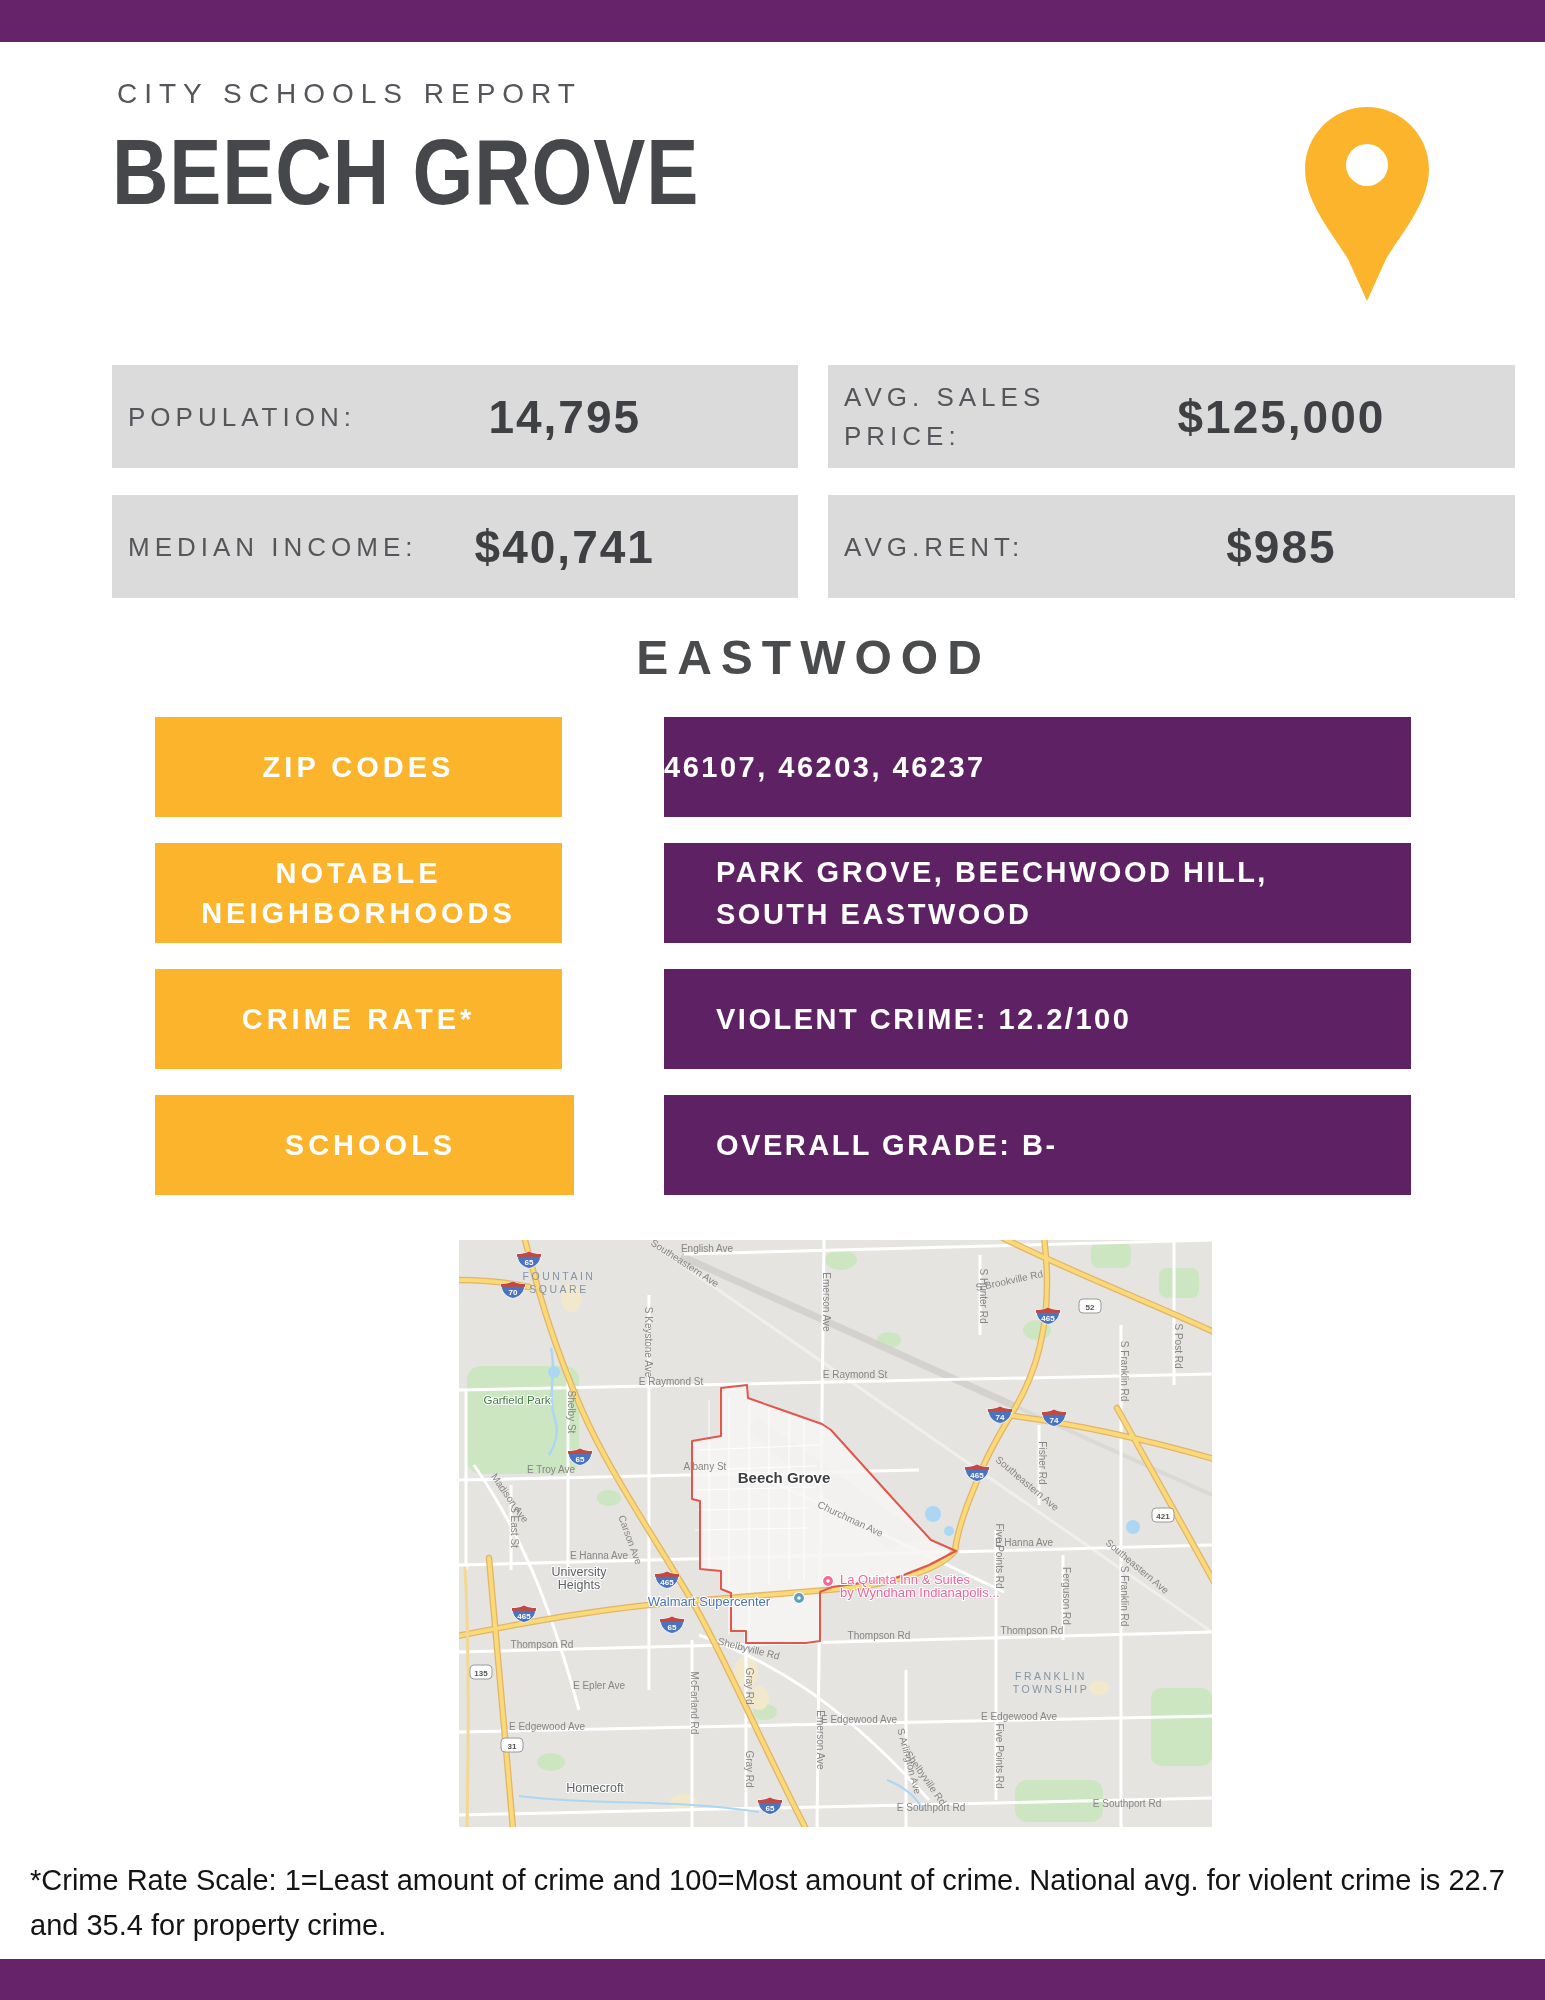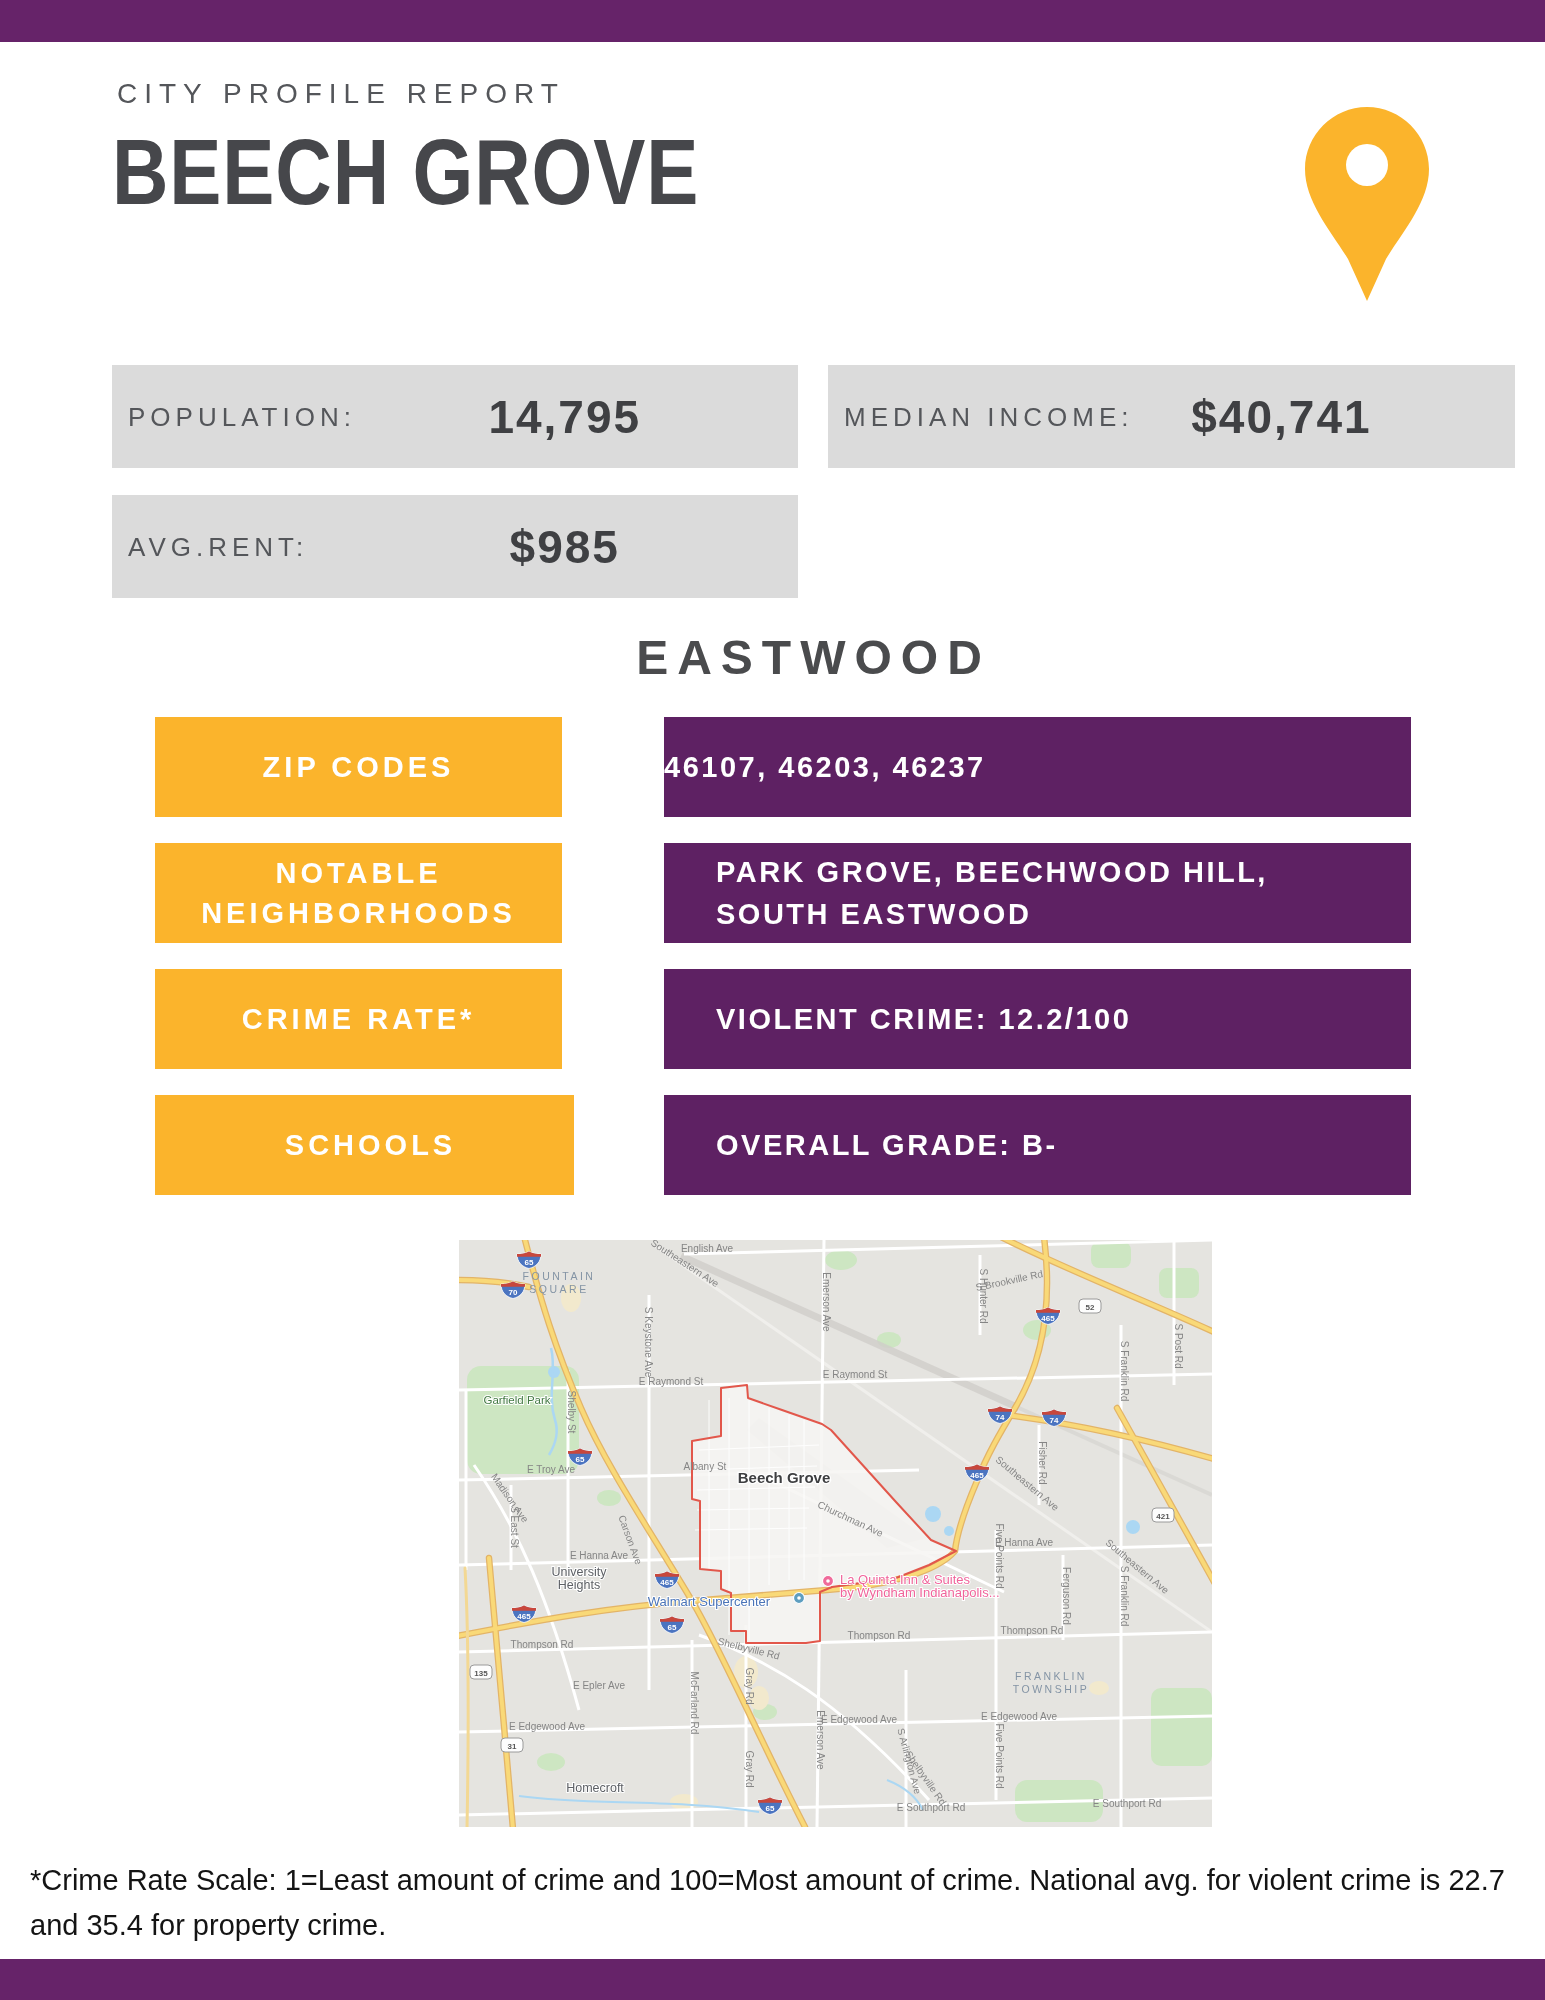--- a/index.html
+++ b/index.html
@@ -48,36 +48,43 @@
   .footnote{position:absolute;left:30px;top:1858px;width:1492px;font-size:29px;line-height:45px;
             color:var(--footnote-color);}
 </style>
 </head>
 <body>
 
 <div class="page">
 
   <div class="top-bar"></div>
 
-  <div class="eyebrow">CITY PROFILE REPORT</div>
+  <div class="eyebrow">CITY SCHOOLS REPORT</div>
   <div class="city-title">BEECH GROVE</div>
 
   <div class="pin-icon">
     <svg width="128" height="198" viewBox="0 0 128 198">
       <path d="M64,2 C98,2 126,30 126,64 C126,97 100,126 83,154 L64,196 L45,154 C28,126 2,97 2,64 C2,30 30,2 64,2 Z" fill="#FBB42C"></path>
       <circle cx="64" cy="60" r="21" fill="#ffffff"></circle>
     </svg>
   </div>
 
   <div class="stats-grid">
       <div class="stat-box">
         <div class="stat-label">
           <div>POPULATION:</div>
         </div>
         <div class="stat-value">14,795</div>
+      </div>
+      <div class="stat-box">
+        <div class="stat-label">
+          <div>AVG. SALES</div>
+          <div>PRICE:</div>
+        </div>
+        <div class="stat-value">$125,000</div>
       </div>
       <div class="stat-box">
         <div class="stat-label">
           <div>MEDIAN INCOME:</div>
         </div>
         <div class="stat-value">$40,741</div>
       </div>
       <div class="stat-box">
         <div class="stat-label">
           <div>AVG.RENT:</div>

